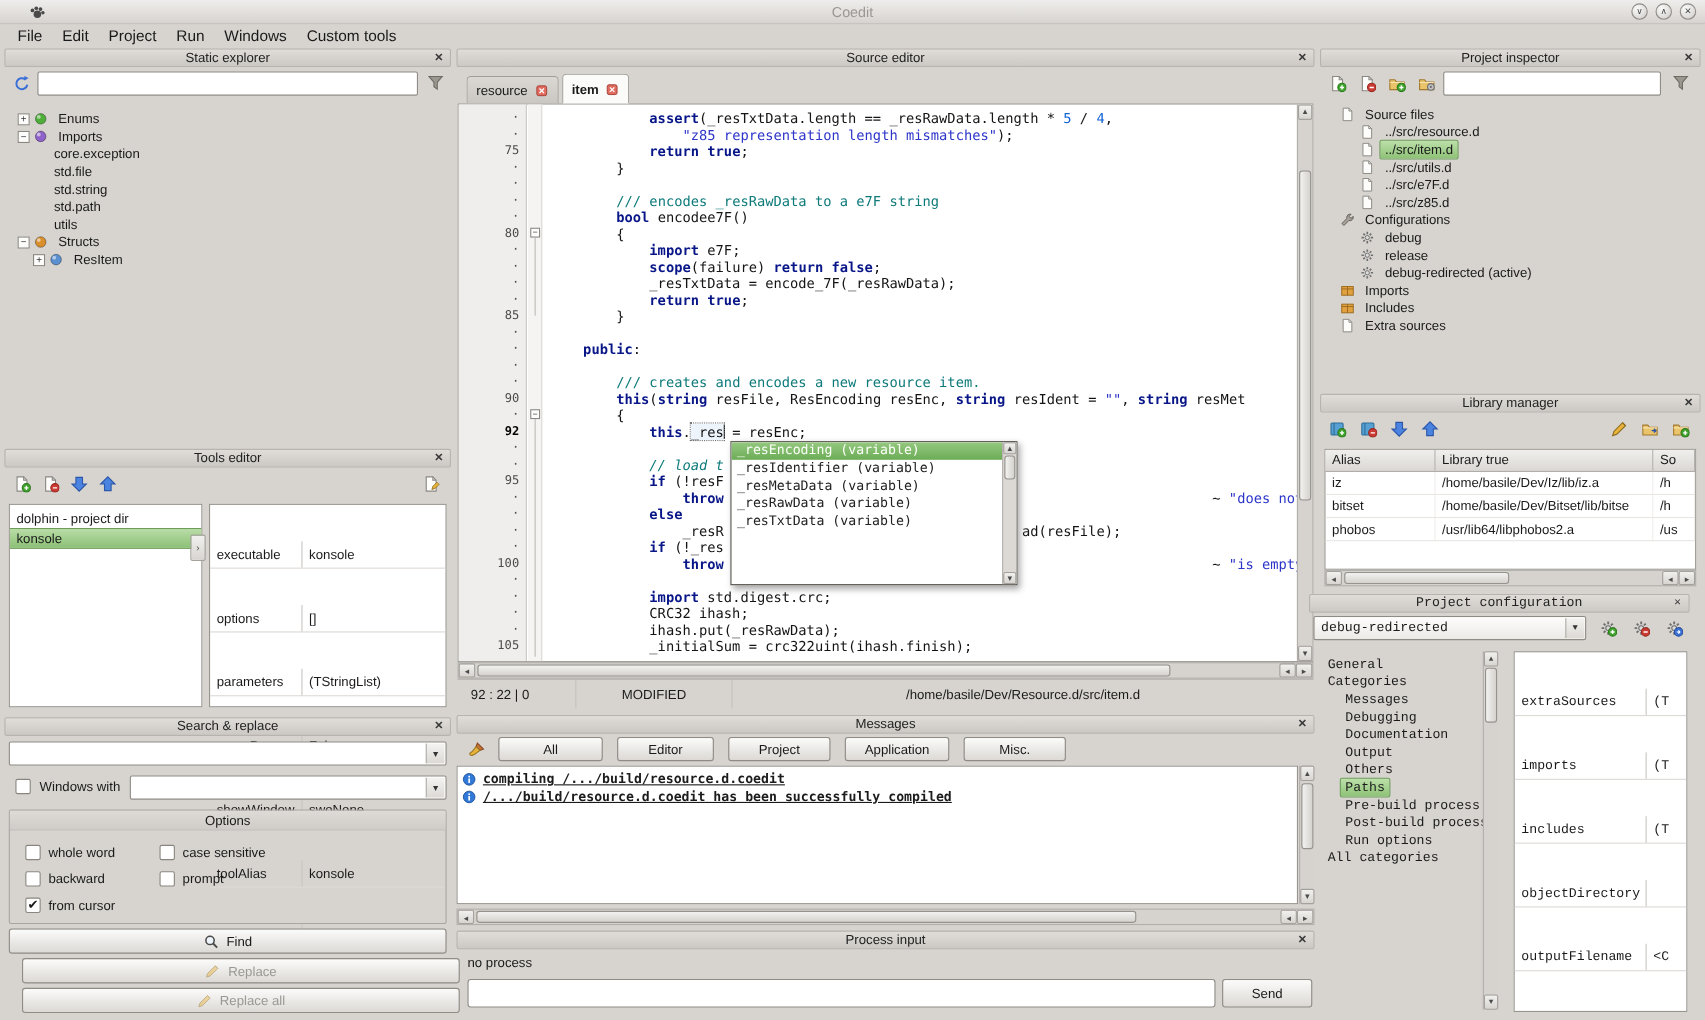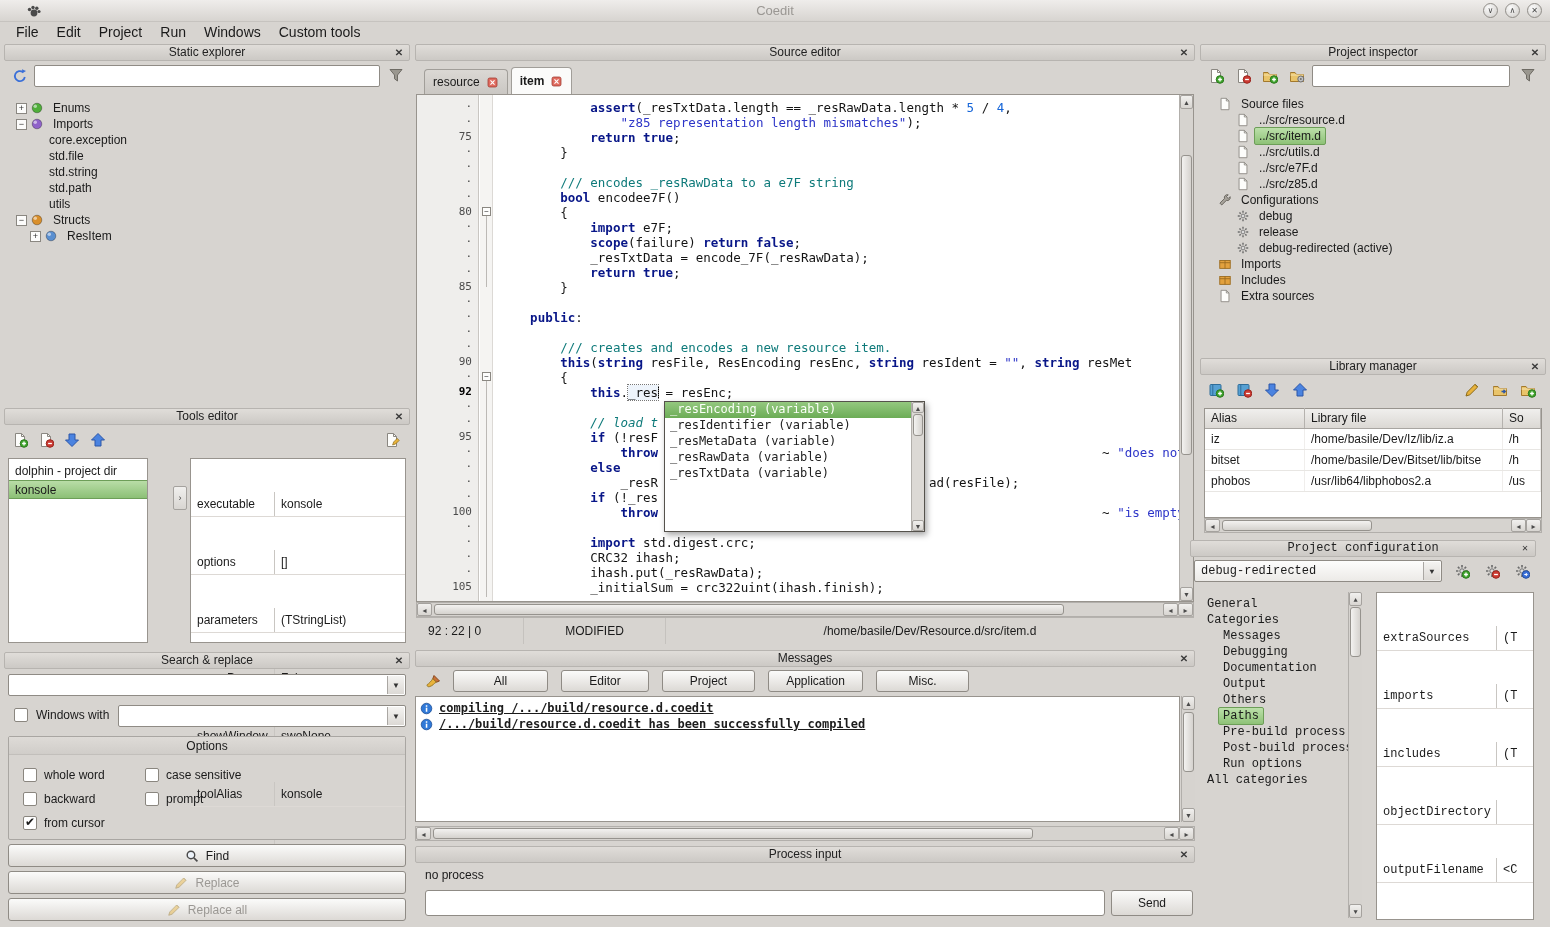--- a/index.html
+++ b/index.html
@@ -21,21 +21,21 @@
   .panel{position:absolute;}
   .phead{position:relative;height:17px;background:linear-gradient(#e0ddd9,#ccc9c5);border:1px solid #b7b4b0;border-radius:2px;text-align:center;font-size:12px;line-height:15px;color:#222;}
   .pclose{position:absolute;right:4px;top:2px;width:12px;height:12px;font-size:10px;line-height:12px;color:#3a3a3a;font-weight:bold;text-align:center;}
   .tbtn{width:24px;height:24px;display:inline-flex;align-items:center;justify-content:center;border-radius:3px;flex:none;}
   .icon{display:inline-flex;width:16px;height:16px;}
   .icon svg{width:100%;height:100%;}
   .tinput{position:absolute;background:#fff;border:1px solid #8f8b85;border-radius:2px;height:22px;font-size:12px;padding:0 4px;font-family:"Liberation Sans",sans-serif;}
   .sunken{background:#fff;border:1px solid #98948e;}
   .btn{position:absolute;display:flex;align-items:center;justify-content:center;gap:7px;background:linear-gradient(#fbfbfa,#dcd9d5);border:1px solid #8f8b85;border-radius:3px;font-size:12px;color:#1a1a1a;}
   .btn .icon{width:14px;height:14px;}
-  .btn.disabled{color:#9b9894;}
+  .btn.disabled{color:#9b9894;margin-left:12px;}
   .btn.disabled .icon{opacity:.45;}
   .combo{position:absolute;background:#fff;border:1px solid #8f8b85;border-radius:2px;}
   .combo .combo-text{position:absolute;left:6px;top:3px;white-space:nowrap;}
   .combo .combo-arrow{position:absolute;right:1px;top:1px;bottom:1px;width:17px;background:linear-gradient(#f4f3f1,#dcd9d5);border-left:1px solid #aaa7a3;font-size:8px;display:flex;align-items:center;justify-content:center;color:#333;}
   .combo.grey{background:linear-gradient(#fdfdfc,#eceae7);}
   .cb{width:14px;height:14px;background:#fff;border:1px solid #8a867f;border-radius:2px;position:relative;flex:none;display:inline-block;}
   .cb.on::after{content:"✔";position:absolute;left:1px;top:-2px;font-size:12px;color:#1a1a1a;}
   .cbrow{display:flex;align-items:center;gap:7px;font-size:12px;}
 
   
@@ -76,21 +76,21 @@
 
   
   #se-toolbar{position:absolute;left:4px;top:20px;display:flex;}
   #se-input{left:30px;top:21px;width:346px;}
   #se-funnel{position:absolute;left:380px;top:19px;}
   #se-tree{position:absolute;left:4px;top:56px;right:4px;}
 
   
   #te-toolbar{position:absolute;left:4px;top:20px;display:flex;gap:2px;}
   #te-right{position:absolute;left:376px;top:20px;}
-  #tools-list{position:absolute;left:4px;top:50px;width:140px;height:185px;padding-top:2px;}
+  #tools-list{position:absolute;left:4px;top:50px;width:176px;height:185px;padding-top:2px;}
   #tools-split{position:absolute;left:169px;top:78px;width:14px;height:24px;background:linear-gradient(#f1f0ee,#d8d5d1);border:1px solid #a5a29e;border-radius:2px;font-size:9px;text-align:center;line-height:22px;color:#444;}
   #tools-grid{position:absolute;left:186px;top:50px;width:216px;height:185px;}
   #tools-grid .pname{width:84px;}
 
   
   #sr-search{left:4px;top:22px;width:398px;height:22px;}
   #sr-replcb{position:absolute;left:10px;top:56px;display:flex;gap:8px;align-items:center;}
   #sr-replace{left:114px;top:53px;width:288px;height:22px;}
   #sr-options{position:absolute;left:4px;top:84px;width:398px;height:104px;border:1px solid #a9a6a2;border-radius:2px;}
   #sr-options .gtitle{height:18px;text-align:center;font-size:12px;line-height:18px;background:linear-gradient(#dedbd7,#d0cdc9);border-bottom:1px solid #c2bfbb;}
@@ -880,21 +880,21 @@
               <path d="M1.5 7h13" stroke="#f7e3ae"></path>
               <circle cx="12" cy="11.5" r="3.8" fill="#3fa32c" stroke="#2c7a1e"></circle>
               <path d="M12 9.6v3.8M10.1 11.5h3.8" stroke="#fff" stroke-width="1.3"></path>
             </svg>
           </span>
         </span>
       </div>
     <div id="lib-table" class="sunken">
       <div id="lib-head">
           <div class="lhcell c-alias">Alias</div>
-          <div class="lhcell c-file">Library file</div>
+          <div class="lhcell c-file">Library true</div>
           <div class="lhcell c-src">So</div>
         </div>
       <div id="lib-body">
           <div class="lrow2">
             <div class="lcell c-alias">iz</div>
             <div class="lcell c-file">/home/basile/Dev/Iz/lib/iz.a</div>
             <div class="lcell c-src">/h</div>
           </div>
           <div class="lrow2">
             <div class="lcell c-alias">bitset</div>

